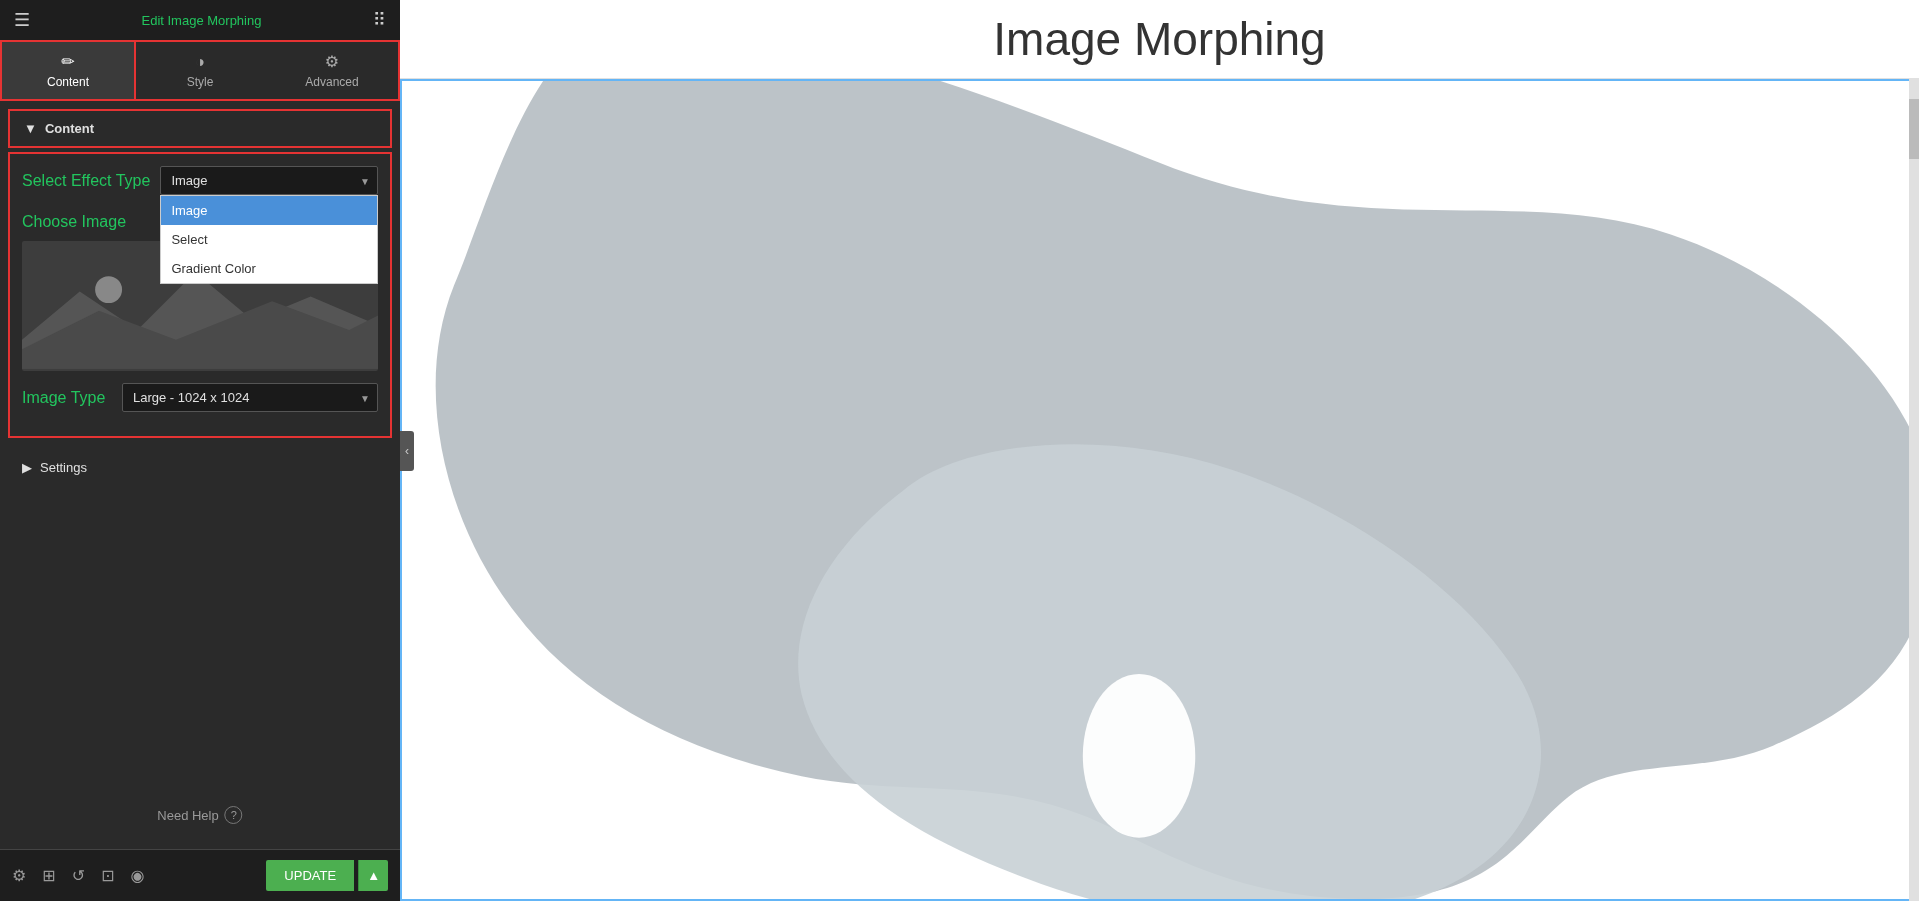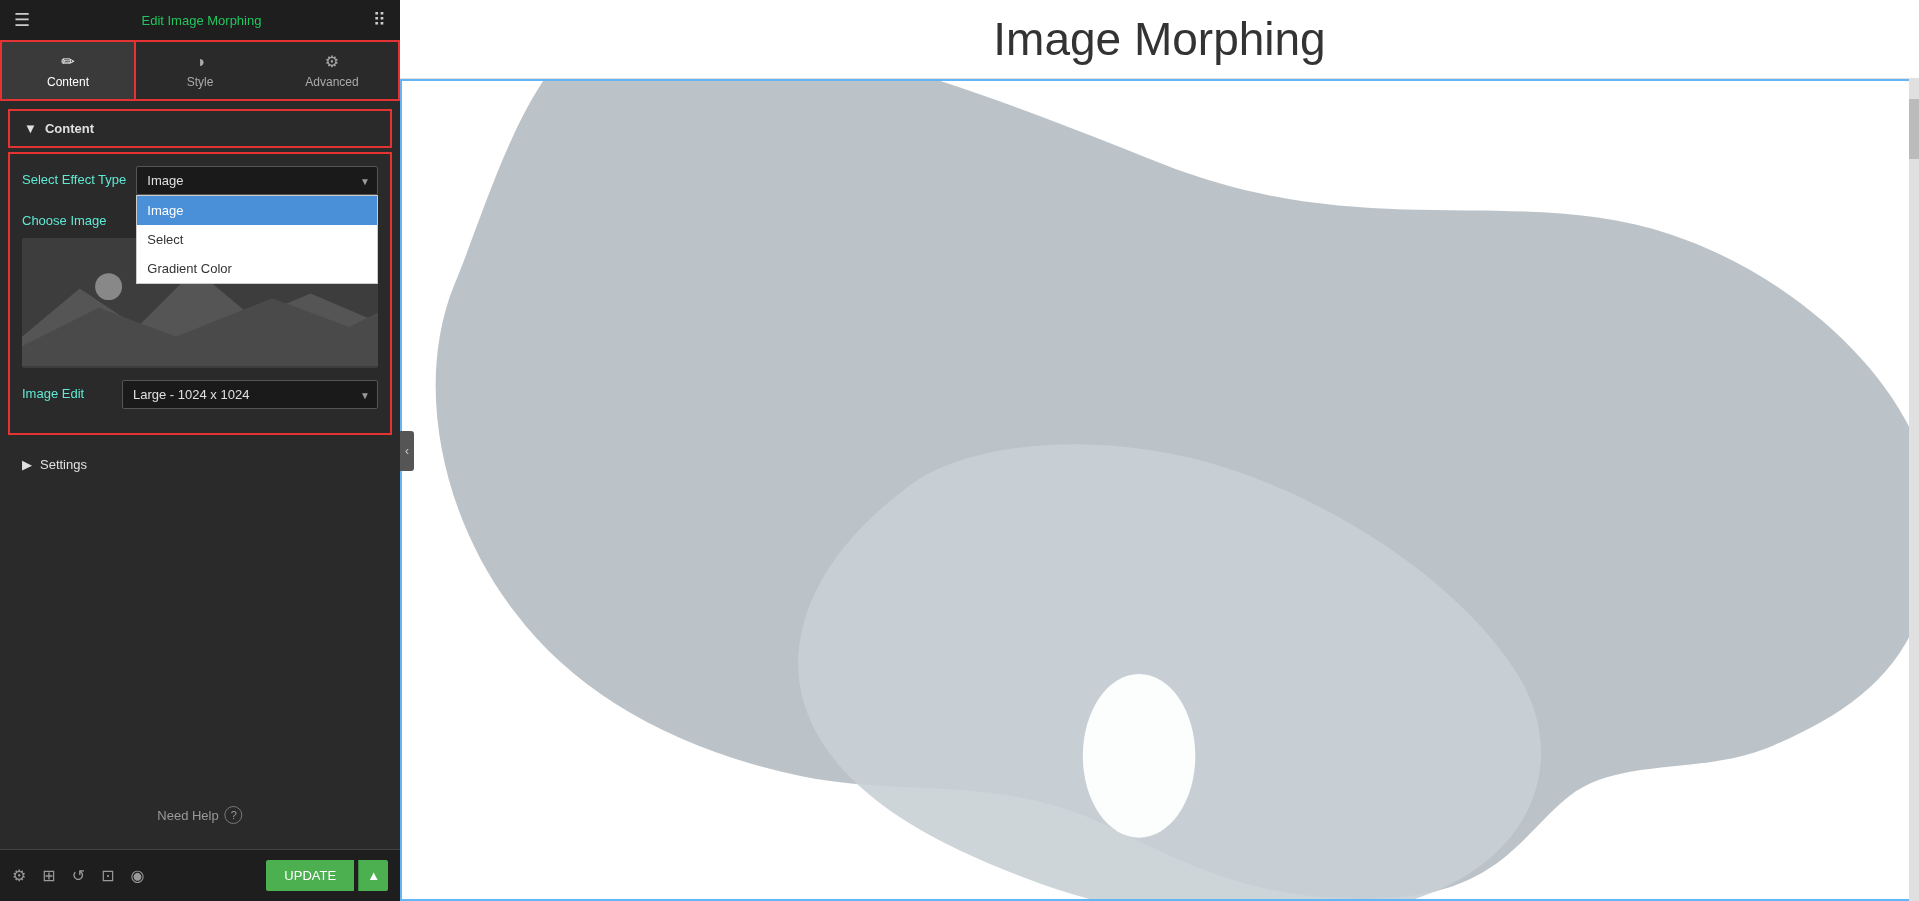--- a/index.html
+++ b/index.html
@@ -88,22 +88,22 @@
     }
 
     .field-row {
       display: flex;
       align-items: flex-start;
       margin-bottom: 12px;
       gap: 10px;
     }
 
     .field-label {
-      color: #5eead4;
-      font-size: 13px;
+      color: #22c55e;
+      font-size: 16px;
       min-width: 90px;
       padding-top: 6px;
     }
 
     .field-control {
       flex: 1;
       position: relative;
     }
 
     .select-control {
@@ -410,21 +410,21 @@
 
           <path d="M0 100 L60 50 L120 90 L180 30 L240 80 L300 55 L370 85 L370 130 L0 130Z" fill="#555"></path>
           <path d="M0 110 L80 70 L160 100 L260 60 L340 90 L370 75 L370 130 L0 130Z" fill="#4a4a4a"></path>
 
           <circle cx="90" cy="48" r="14" fill="#888"></circle>
         </svg>
       </div>
     </div>
 
     <div class="field-row">
-      <span class="field-label">Image Edit</span>
+      <span class="field-label">Image Type</span>
       <div class="field-control">
         <div class="select-wrapper">
           <select class="select-control">
             <option>Large - 1024 x 1024</option>
           </select>
           <span class="select-arrow">▼</span>
         </div>
       </div>
     </div>
 

